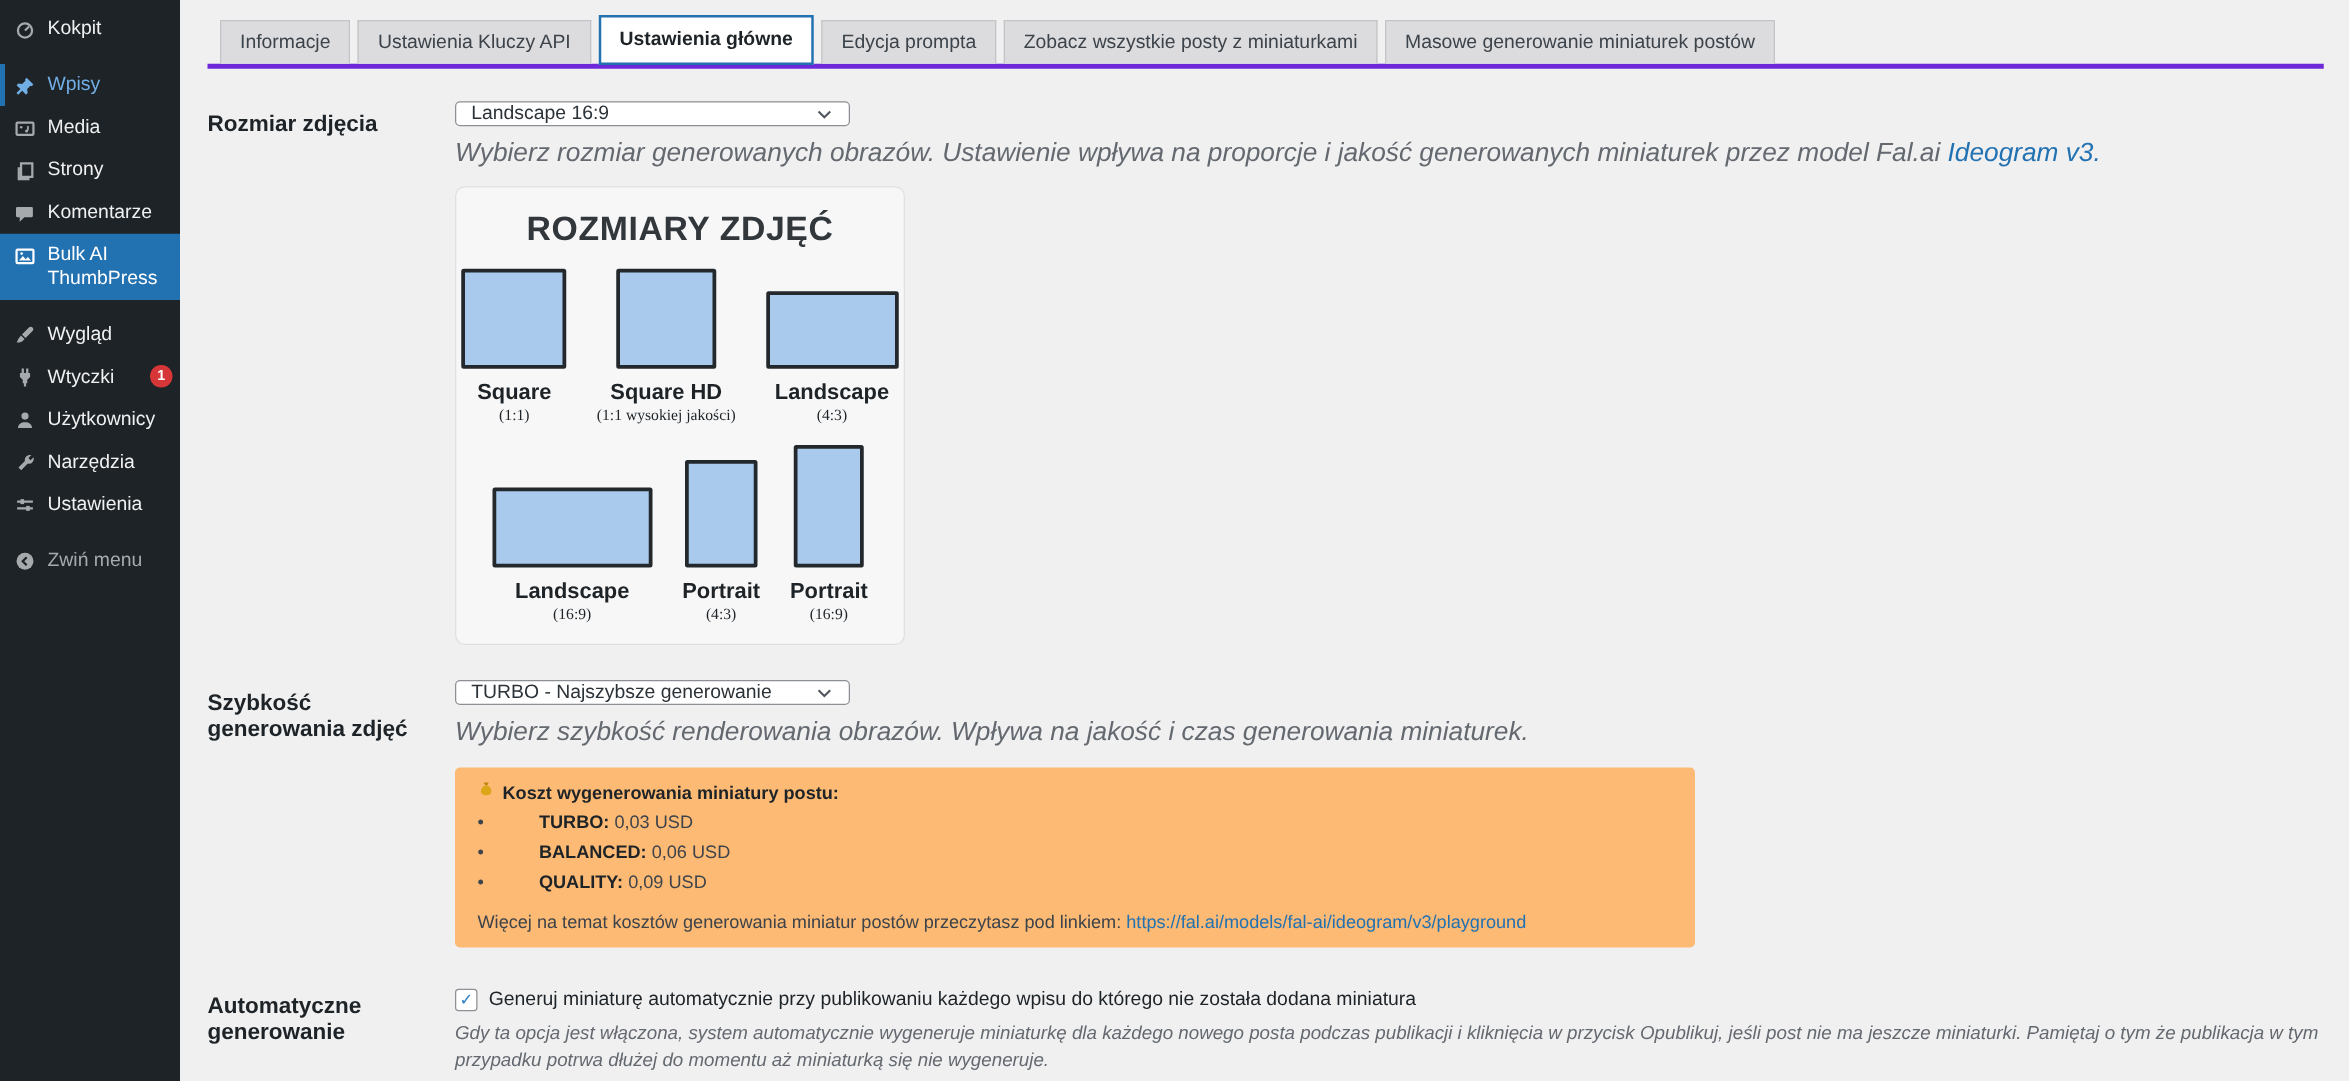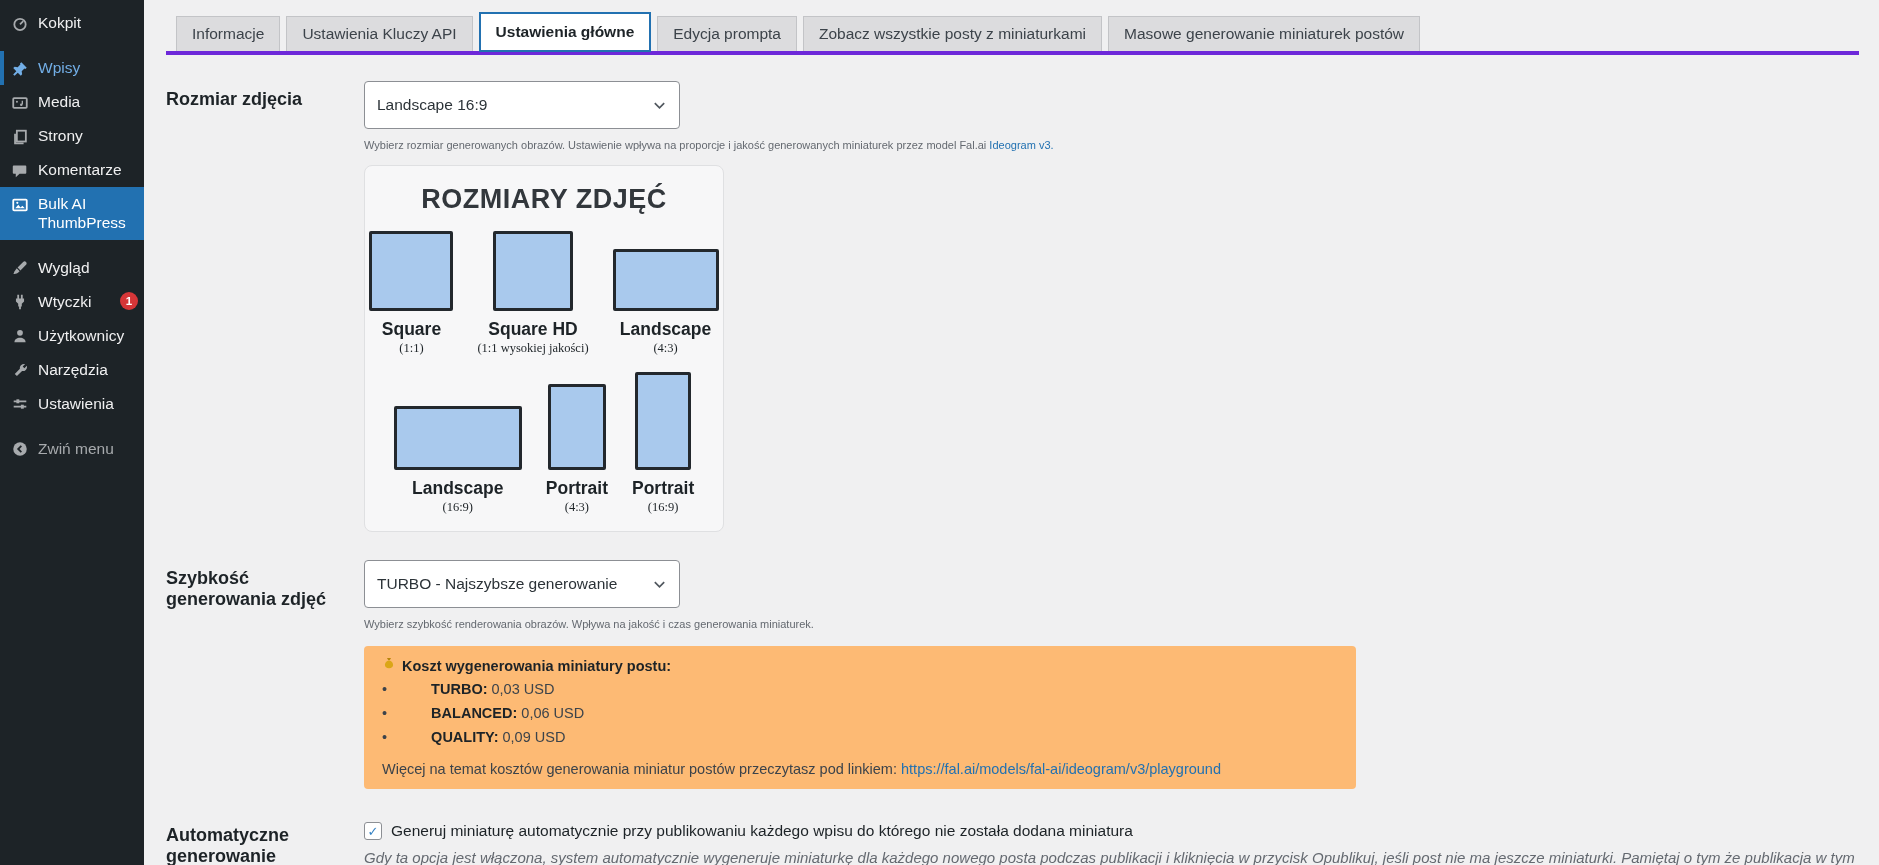--- a/index.html
+++ b/index.html
@@ -27,24 +27,24 @@
   .content { flex:1; background:#f0f0f1; padding:12px 20px 0 22px; overflow:hidden; }
 
   .tabs { display:flex; gap:6px; align-items:flex-end; border-bottom:4px solid #6d28d9; padding-left:10px; }
   .tab { background:#dcdcde; border:1px solid #c3c4c7; border-bottom:none; padding:8px 15px; font-size:15.5px; color:#3c434a; cursor:pointer; white-space:nowrap; }
   .tab.active { background:#ffffff; border:2px solid #2271b1; color:#1d2327; font-weight:700; padding:9px 15px; margin-bottom:-1px; }
 
   .form { margin-top:26px; }
   .frow { display:grid; grid-template-columns:198px 1fr; margin-bottom:28px; }
   .flabel { font-weight:700; font-size:18px; color:#1d2327; padding-top:8px; }
 
-  .select { width:316px; height:48px; background:#fff; border:1px solid #8c8f94; border-radius:4px; display:flex; align-items:center; justify-content:space-between; padding:0 12px; font-size:15.5px; color:#2c3338; cursor:pointer; }
+  .select { width:316px; height:20px; background:#fff; border:1px solid #8c8f94; border-radius:4px; display:flex; align-items:center; justify-content:space-between; padding:0 12px; font-size:15.5px; color:#2c3338; cursor:pointer; }
   .chevron { display:flex; color:#50575e; }
 
-  .desc { color:#646970; font-size:11px; margin-top:10px; }
+  .desc { font-style:italic; color:#646970; font-size:21px; margin-top:10px; }
   .link { color:#2271b1; text-decoration:none; cursor:pointer; }
 
   
   .size-panel { margin-top:14px; width:360px; background:#f7f7f8; border:1px solid #dfe0e2; border-radius:8px; padding:18px 0 16px; }
   .panel-title { text-align:center; font-weight:800; font-size:27px; color:#32373c; letter-spacing:0.5px; font-style:normal; }
   .size-row { display:flex; justify-content:center; align-items:flex-start; gap:24px; margin-top:16px; }
   .size-item { display:flex; flex-direction:column; align-items:center; }
   .holder1 { height:80px; display:flex; align-items:flex-end; }
   .holder2 { height:98px; display:flex; align-items:flex-end; }
   .shape { background:#a9c9ed; border:3px solid #23282d; border-radius:2px; }

